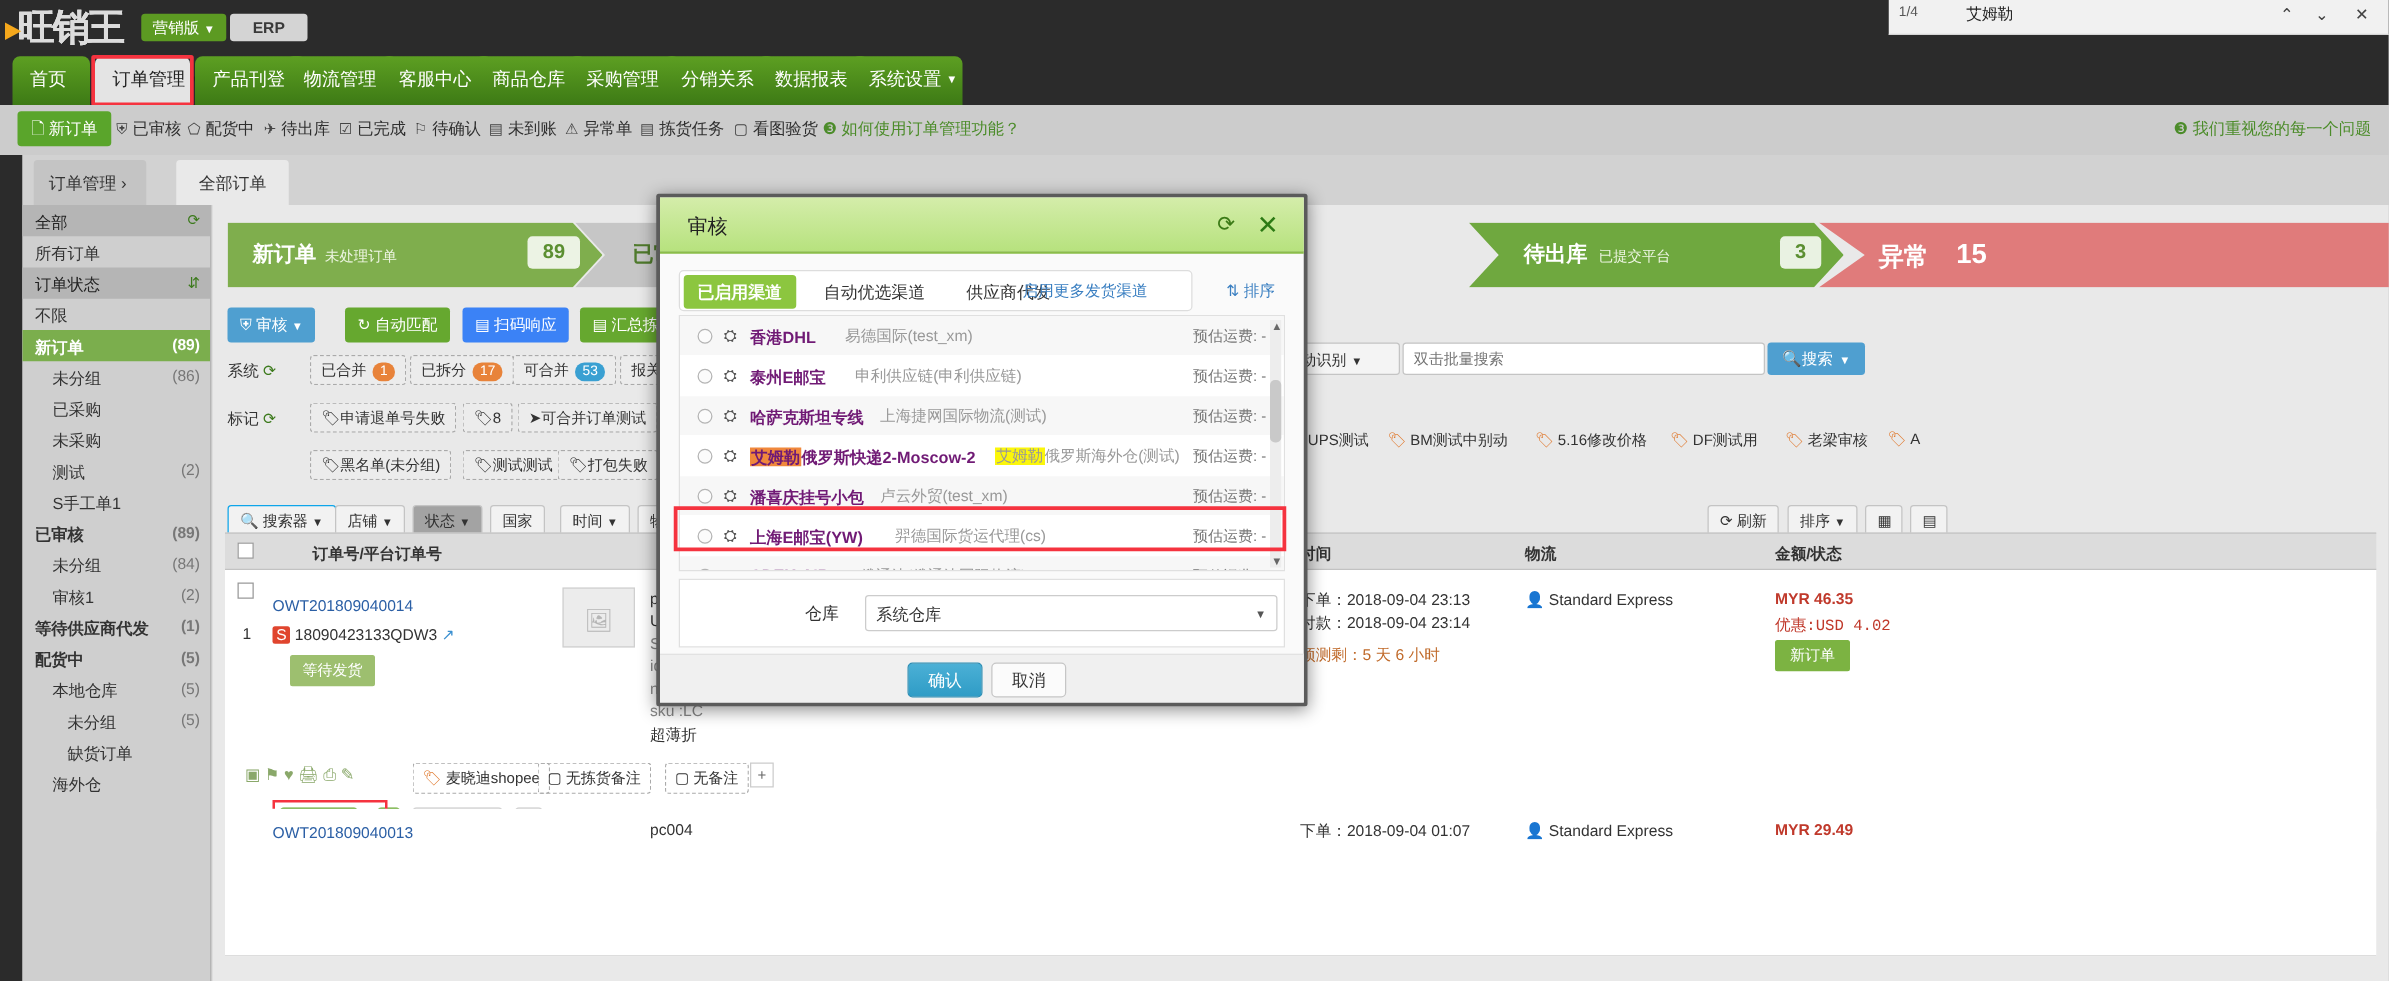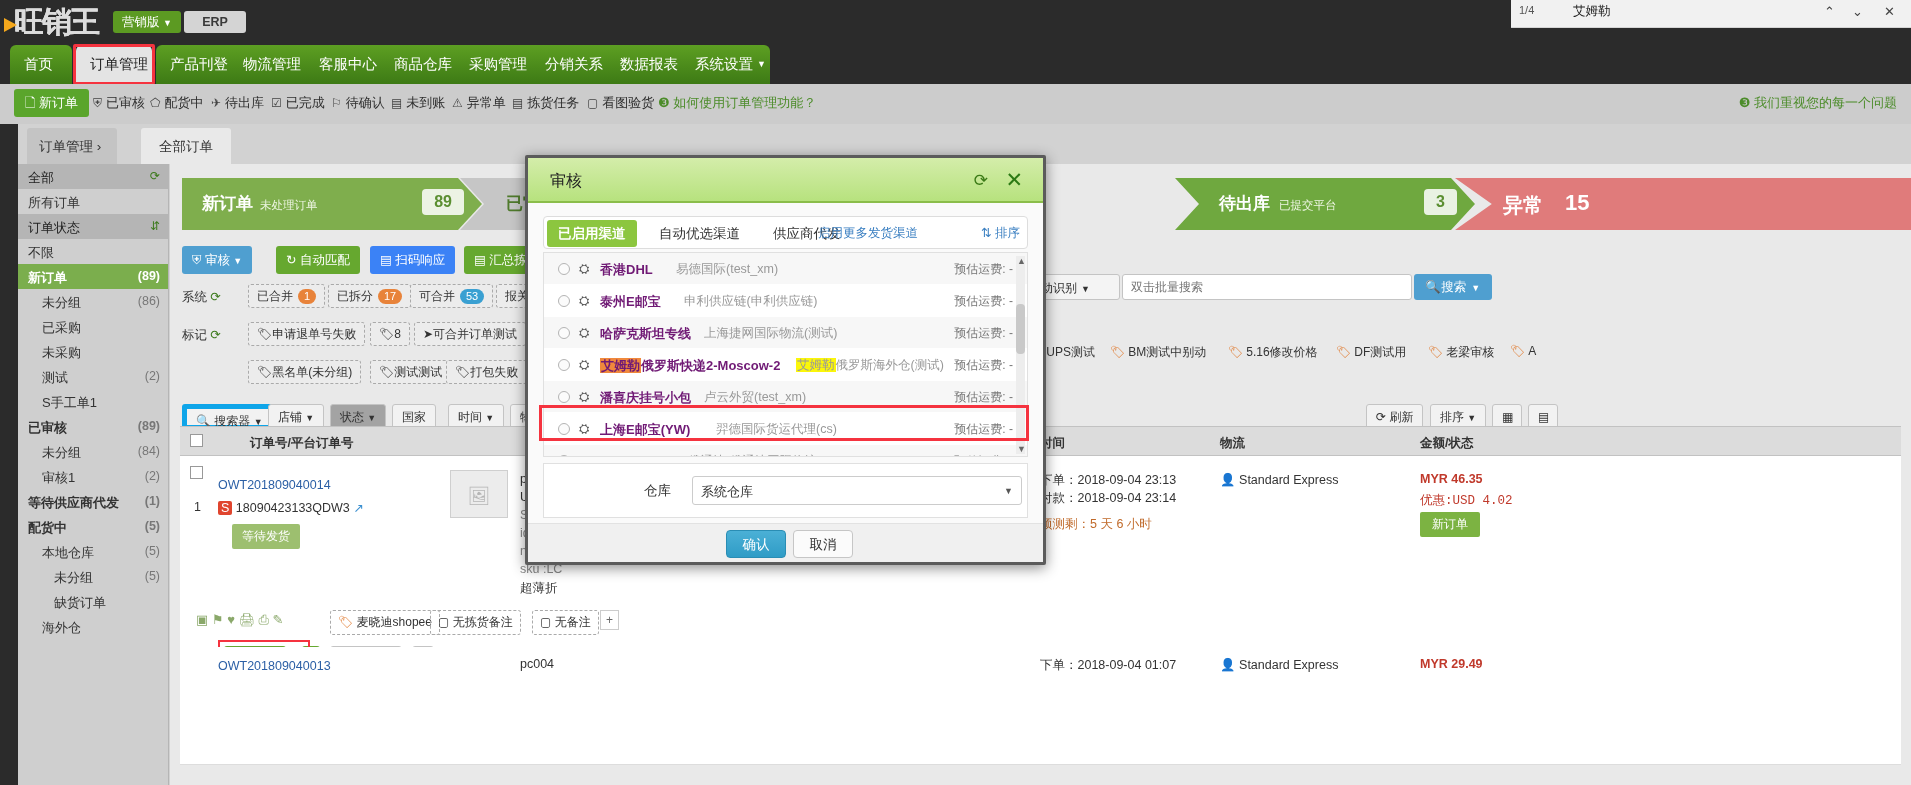--- a/index.html
+++ b/index.html
@@ -193,21 +193,21 @@
   }
   #modal-inner { background:#fafafa; width:515px; height:404px; position:relative; }
   #modal-head {
     height:45px; background:linear-gradient(to bottom,#d4edaa,#b7e27e);
     border-bottom:2px solid #8bbd4a; position:relative;
   }
   #modal-title { position:absolute; left:22px; top:13px; font-size:16px; color:#222; }
   #modal-refresh { position:absolute; right:55px; top:12px; font-size:17px; color:#3b7a16; }
   #modal-close { position:absolute; right:20px; top:10px; font-size:21px; color:#2c7a14; font-weight:bold; }
 
-  #tabrow { position:absolute; left:15px; top:58px; width:485px; height:33px;
+  #tabrow { position:absolute; left:15px; top:58px; width:411px; height:33px;
             background:#fff; border:1px solid #ddd; border-radius:4px; }
   .mtab { position:absolute; top:3px; height:27px; font-size:13.5px;
           padding:5px 11px; line-height:17px; border-radius:3px; color:#333; }
   .mtab.on { background:#8cc63f; color:#fff; font-weight:bold; }
   #enablemore { position:absolute; right:125px; top:67px; font-size:12.5px; color:#3a7fc1; }
   #sortlink   { position:absolute; right:23px; top:67px; font-size:12.5px; color:#3a7fc1; }
 
   #chanlist {
     position:absolute; left:15px; top:94px; width:485px; height:205px;
     background:#fff; border:1px solid #e0e0e0; overflow:hidden;
@@ -430,21 +430,21 @@
     <div class="right-tag" style="left:1340px;top:180px;"><span class="tg">🏷</span><span>A</span></div>
 
     <div style="position:absolute;left:850px;top:110px;width:100px;height:26px;background:#f4f4f4;border:1px solid #c4c4c4;border-radius:3px;font-size:12px;padding:5px 8px;">
       <span>自动识别</span><span style="font-size:9px;margin-left:4px;">▼</span>
     </div>
     <input style="position: absolute; left: 952px; top: 110px; width: 290px; height: 26px; border: 1px solid rgb(196, 196, 196); border-radius: 3px; font-size: 12px; padding: 0px 8px; background: rgb(255, 255, 255);" placeholder="双击批量搜索">
     <div style="position:absolute;left:1244px;top:110px;width:78px;height:26px;background:#4f9fd0;color:#fff;border-radius:3px;font-size:12.5px;padding:5px 6px;text-align:center;">
       <span>🔍</span><span>搜索</span><span style="font-size:9px;margin-left:5px;">▼</span>
     </div>
 
-    <div class="chip" style="left:12px; top:240px;background:#f2f2f2;border:5px solid #0ea5e9;border-style:solid;height:26px;padding:5px 9px;text-align:center;"><span>🔍</span> <span>搜索器</span> <span style="font-size:9px">▼</span></div>
+    <div class="chip" style="left:12px; top:240px;background:#f2f2f2;border:1px solid #0ea5e9;border-style:solid;height:26px;padding:5px 9px;text-align:center;"><span>🔍</span> <span>搜索器</span> <span style="font-size:9px">▼</span></div>
     <div class="chip" style="left:98px; top:240px;background:#f2f2f2;border:1px solid #c4c4c4;border-style:solid;height:26px;padding:5px 9px;"><span>店铺</span> <span style="font-size:9px">▼</span></div>
     <div class="chip" style="left:160px;top:240px;background:#a3a3a3;border:1px solid #c4c4c4;border-style:solid;height:26px;padding:5px 9px;"><span>状态</span> <span style="font-size:9px">▼</span></div>
     <div class="chip" style="left:222px;top:240px;background:#f2f2f2;border:1px solid #c4c4c4;border-style:solid;height:26px;padding:5px 9px;"><span>国家</span></div>
     <div class="chip" style="left:278px;top:240px;background:#f2f2f2;border:1px solid #c4c4c4;border-style:solid;height:26px;padding:5px 9px;"><span>时间</span> <span style="font-size:9px">▼</span></div>
     <div class="chip" style="left:340px;top:240px;background:#f2f2f2;border:1px solid #c4c4c4;border-style:solid;height:26px;padding:5px 9px;"><span>物流</span> <span style="font-size:9px">▼</span></div>
 
     <div class="chip" style="left:1196px;top:240px;background:#f2f2f2;border:1px solid #c4c4c4;border-style:solid;height:26px;padding:5px 9px;"><span>⟳</span> <span>刷新</span></div>
     <div class="chip" style="left:1260px;top:240px;background:#f2f2f2;border:1px solid #c4c4c4;border-style:solid;height:26px;padding:5px 9px;"><span>排序</span> <span style="font-size:9px">▼</span></div>
     <div class="chip" style="left:1322px;top:240px;background:#f2f2f2;border:1px solid #c4c4c4;border-style:solid;height:26px;width:30px;padding:5px 9px;"><span>▦</span></div>
     <div class="chip" style="left:1358px;top:240px;background:#f2f2f2;border:1px solid #c4c4c4;border-style:solid;height:26px;width:30px;padding:5px 9px;"><span>▤</span></div>

